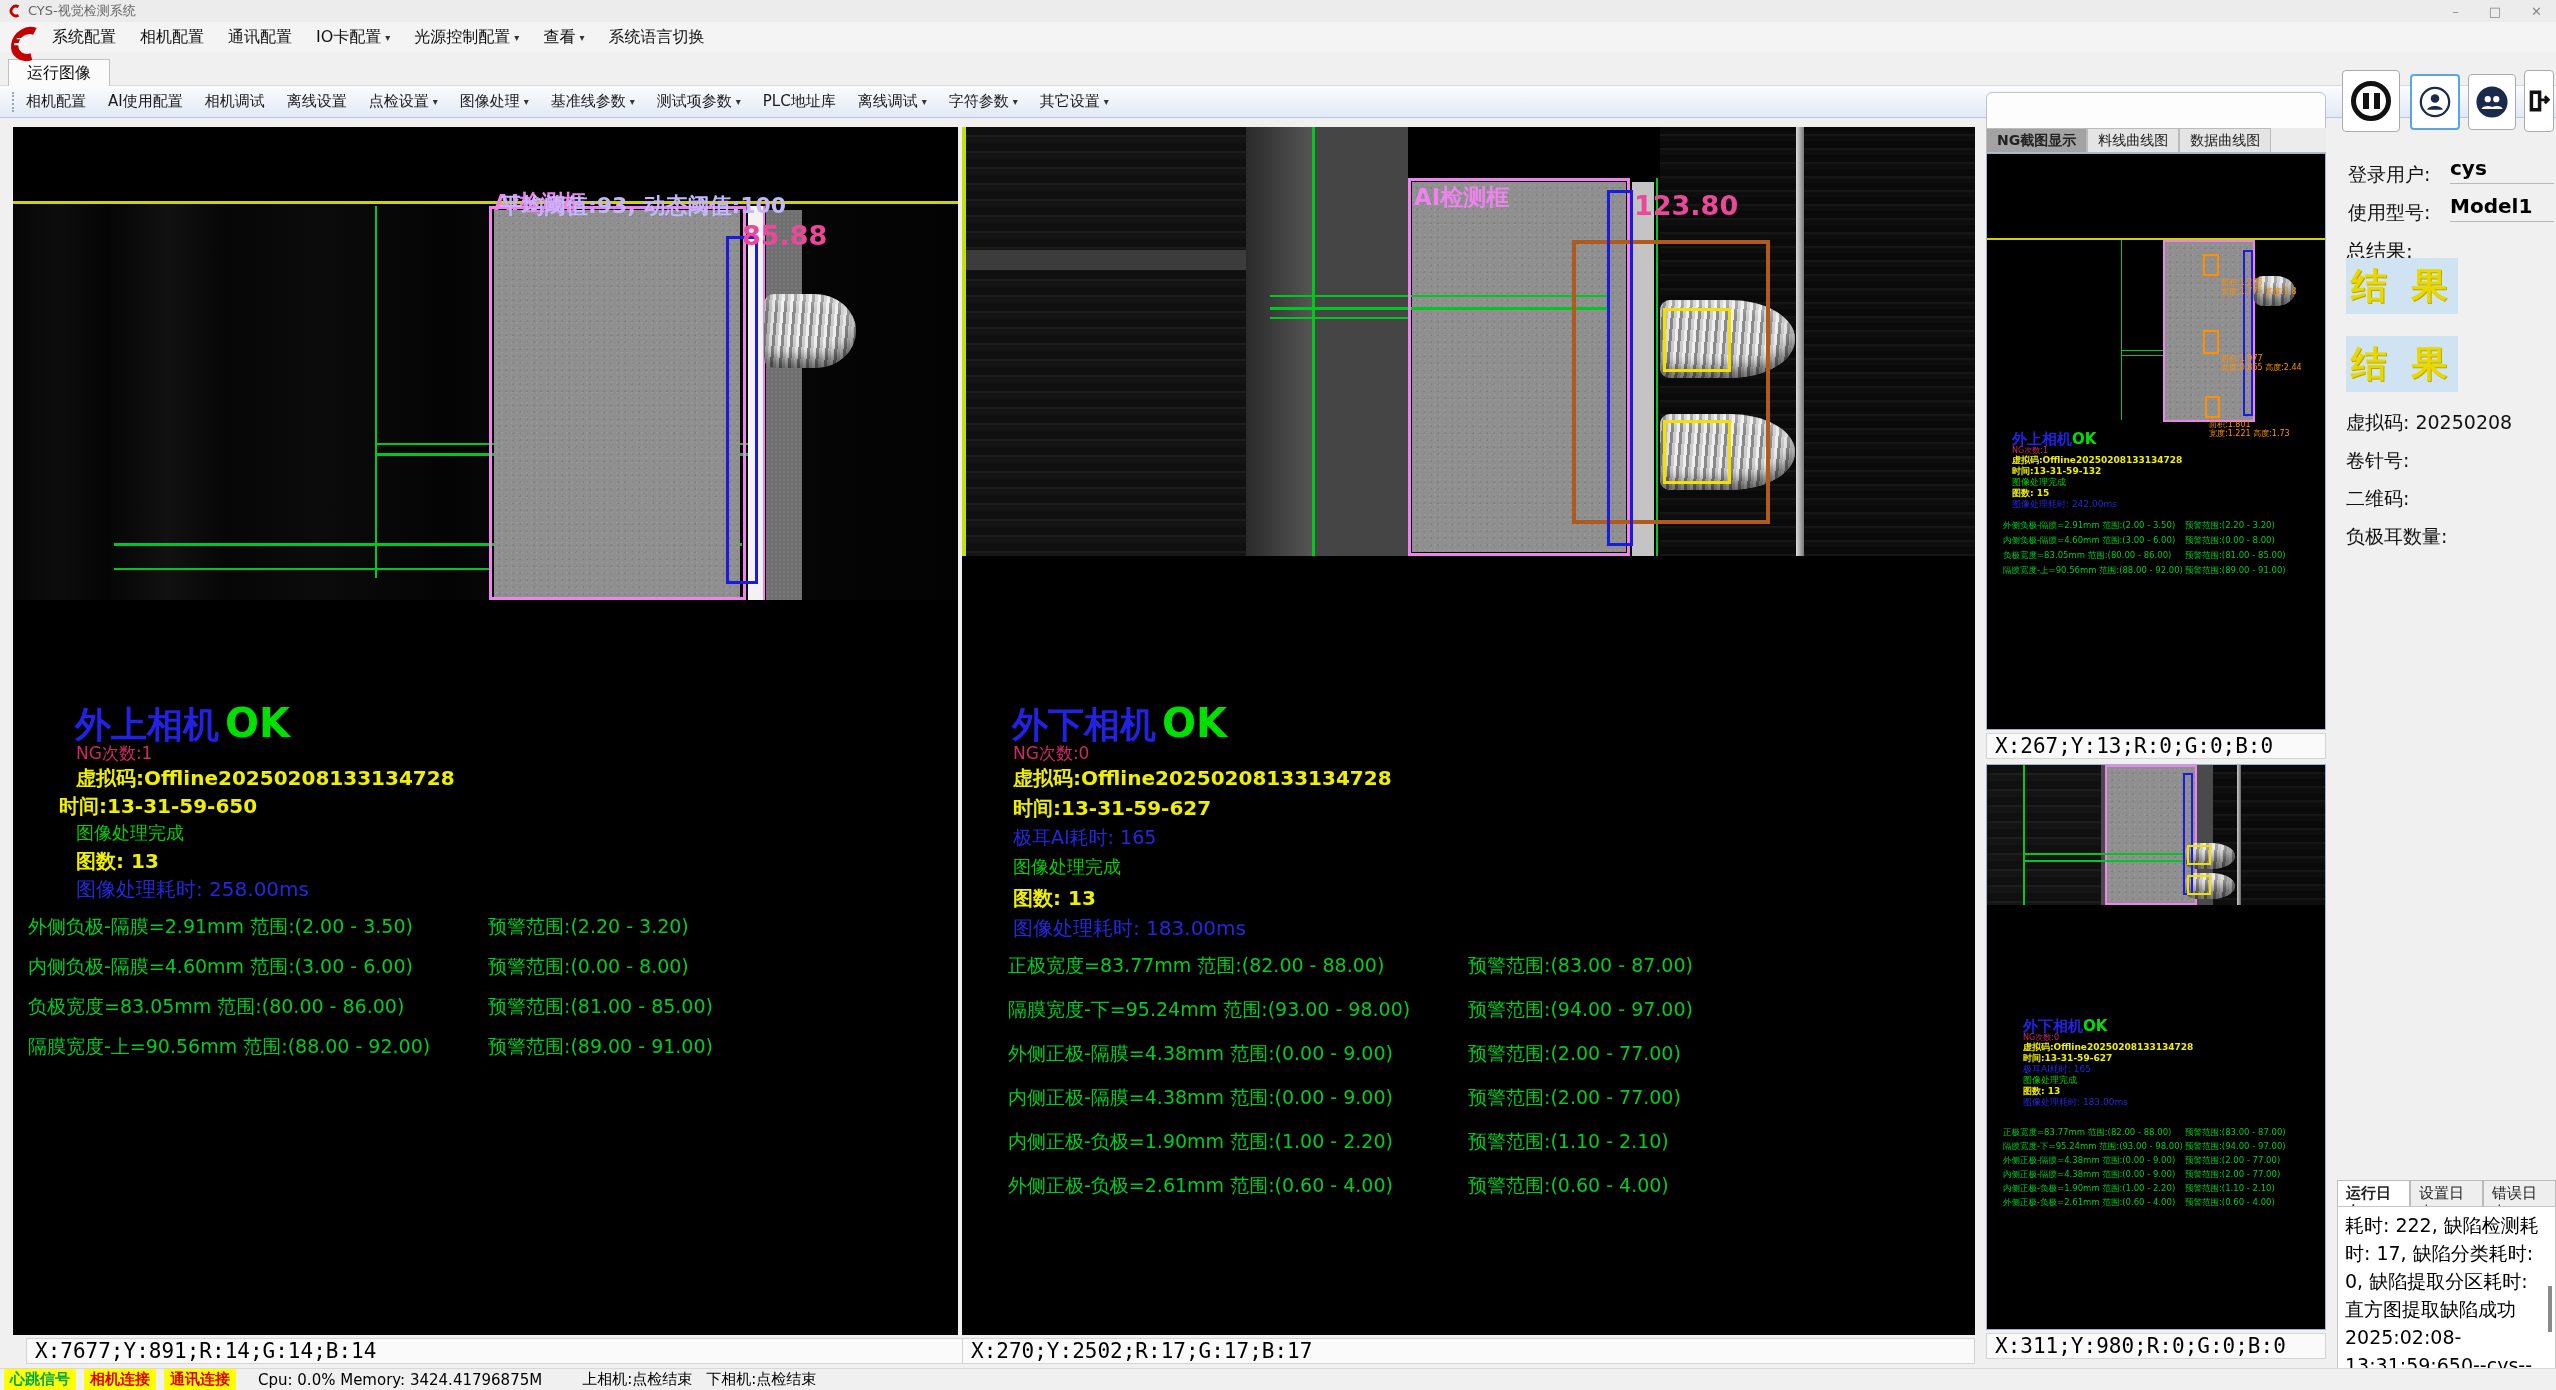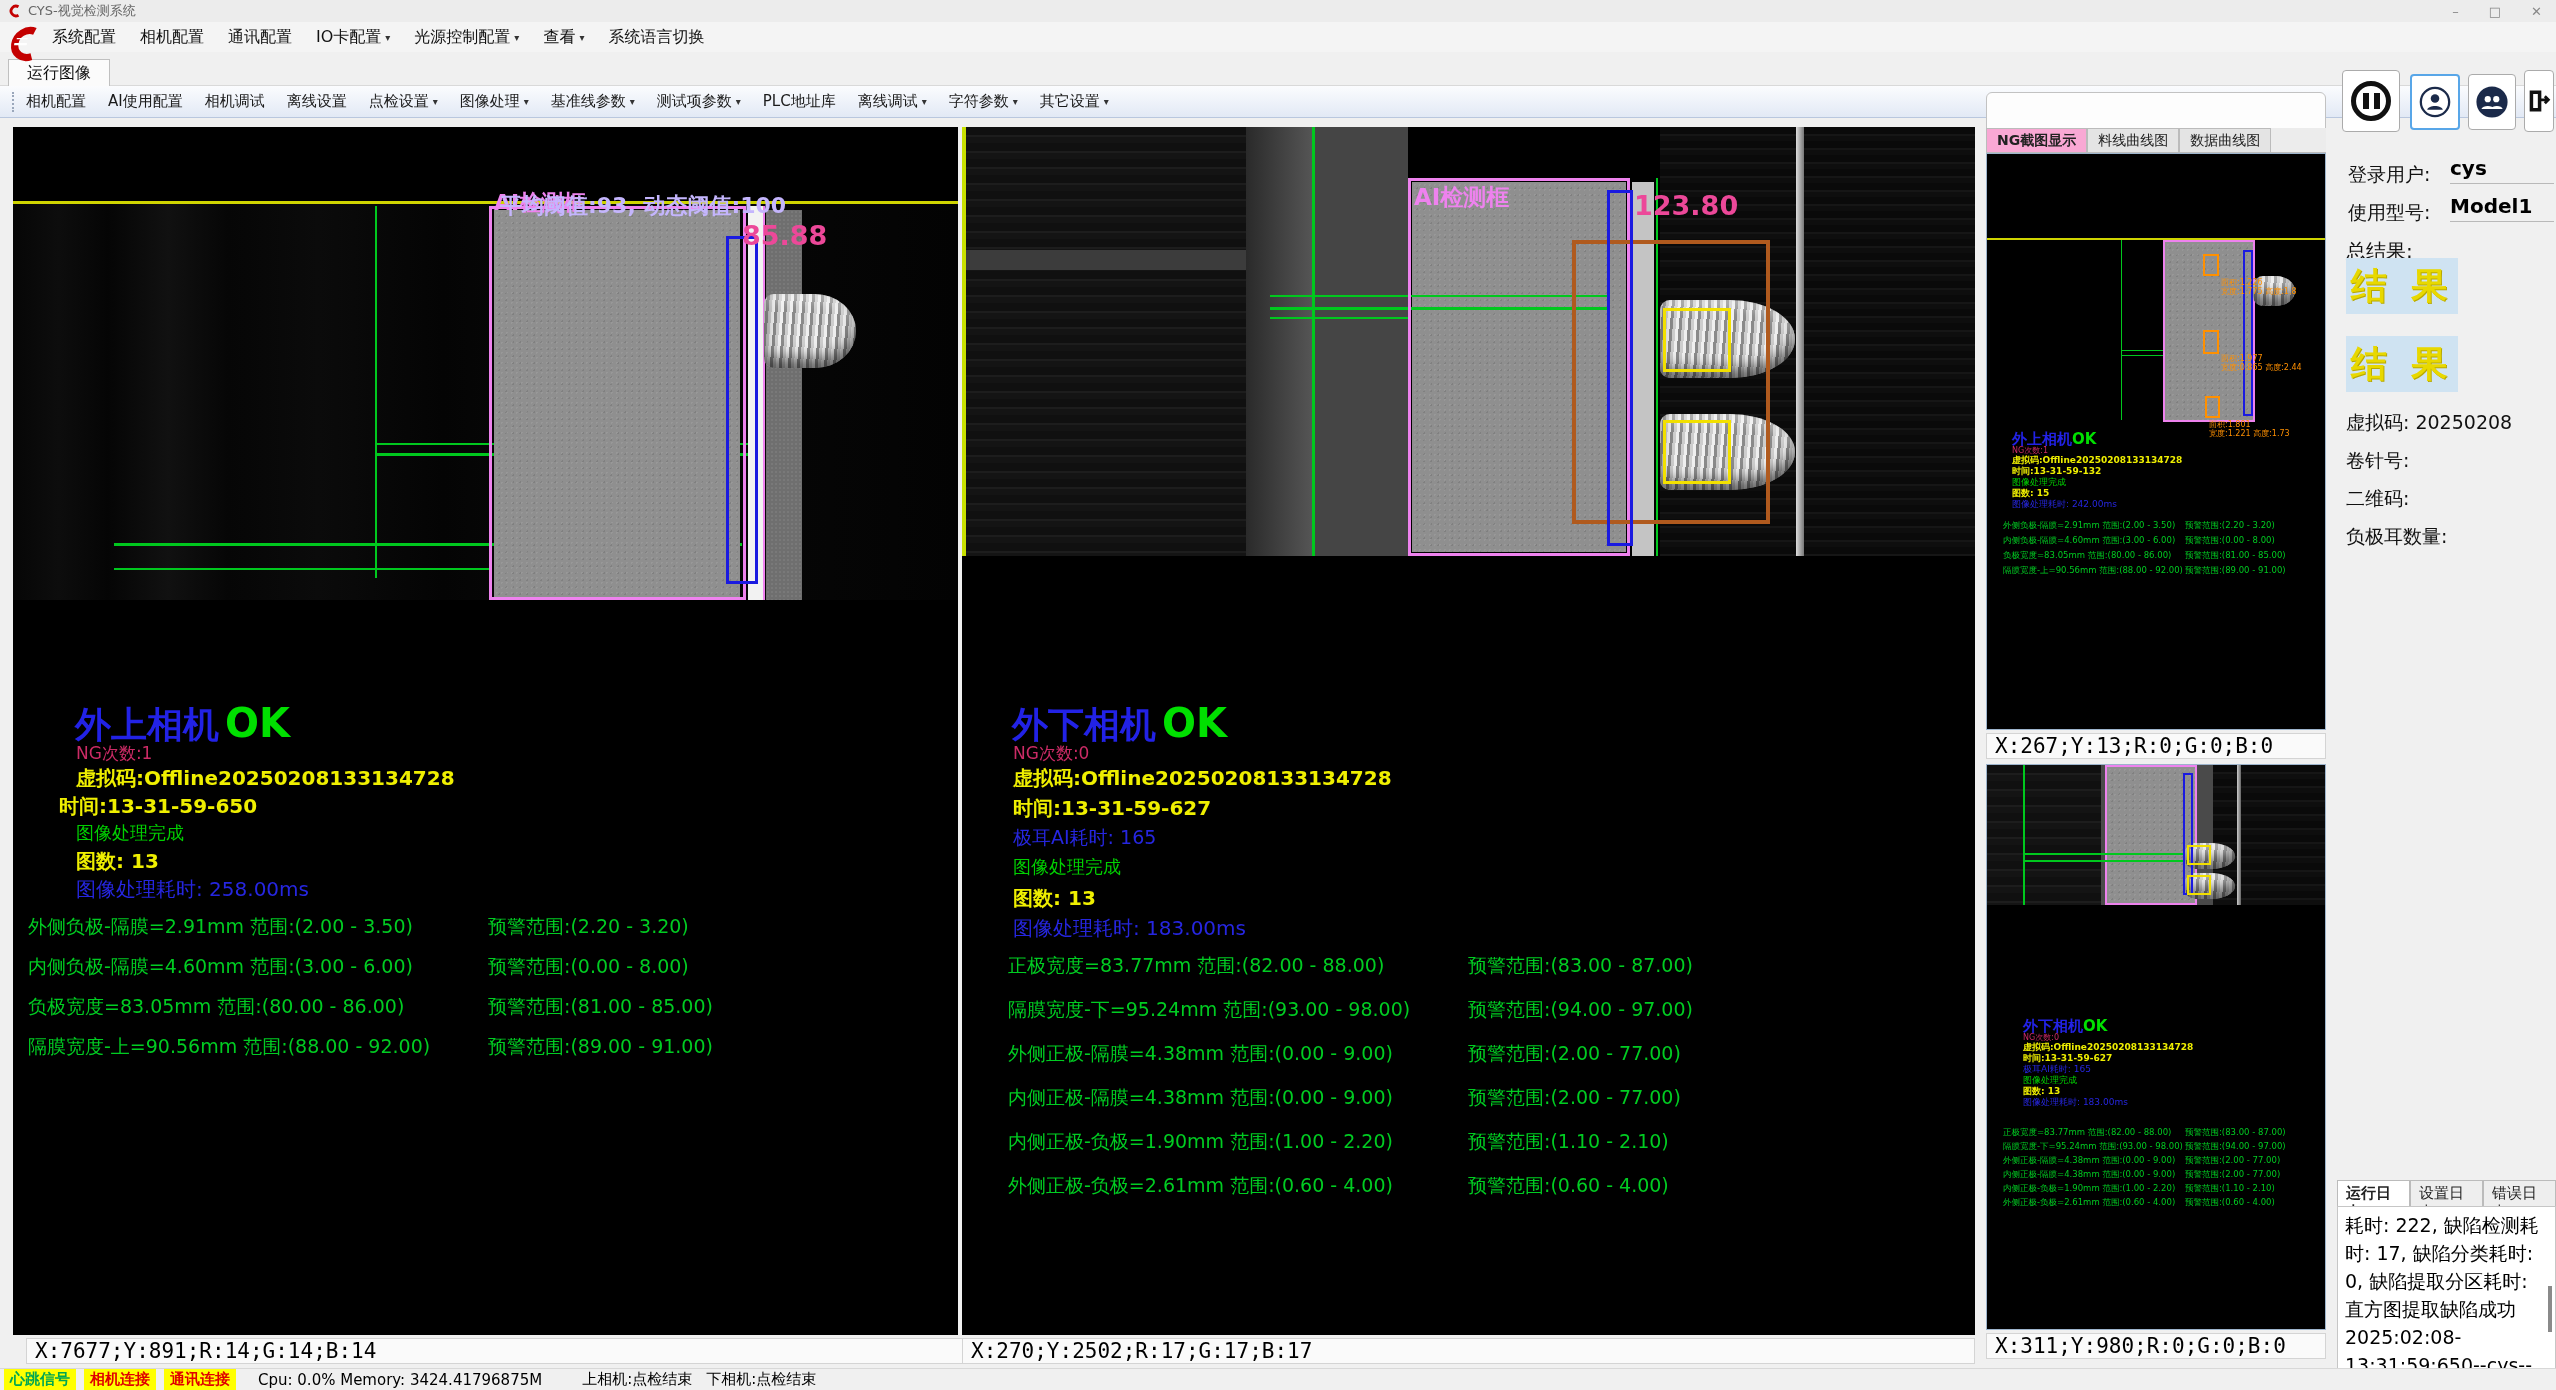--- a/index.html
+++ b/index.html
@@ -69,21 +69,21 @@
   .t-blue   { color:#2626e0; font-size:20px; white-space:nowrap; }
 
   .mrows { position:absolute; }
   .mrow  { position:relative; height:40px; color:#00cc22; font-size:19px; white-space:nowrap; }
   .mrow .m-warn { position:absolute; left:460px; top:0; }
 
   
   .sb-topbox { position:absolute; left:1986px; top:92px; width:340px; height:38px; background:#fdfdfd; border:1px solid #c2c2c2; border-radius:6px 6px 0 0; }
   .pv-tabs { position:absolute; left:1986px; top:128px; width:340px; height:25px; display:flex; background:#ececec; border-bottom:1px solid #bbb; }
   .pv-tab { padding:3px 10px 0; font-size:14px; color:#222; border:1px solid #bbb; border-bottom:none; background:#e4e4e4; }
-  .pv-tab.active { background:#f9a8d4; font-weight:bold; }
+  .pv-tab.active { background:#a3a3a3; font-weight:bold; }
   .preview { position:absolute; left:1986px; width:340px; background:#000; overflow:hidden; border:1px solid #9db4cc; }
   #preview1 { top:153px; height:577px; }
   #preview2 { top:764px; height:566px; }
   #coord-p1 { left:1986px; top:733px; width:340px; }
   #coord-p2 { left:1986px; top:1333px; width:340px; }
   .mini-title { font-size:15px; font-weight:bold; color:#2222e6; white-space:nowrap; }
   .mini-title .ok { color:#00e000; }
   .mini8  { font-size:9px; white-space:nowrap; }
   .mini-ann { color:#ff9000; font-size:8px; line-height:9px; white-space:nowrap; }
   .minirow { position:relative; height:15px; color:#00cc22; font-size:8.5px; white-space:nowrap; }

